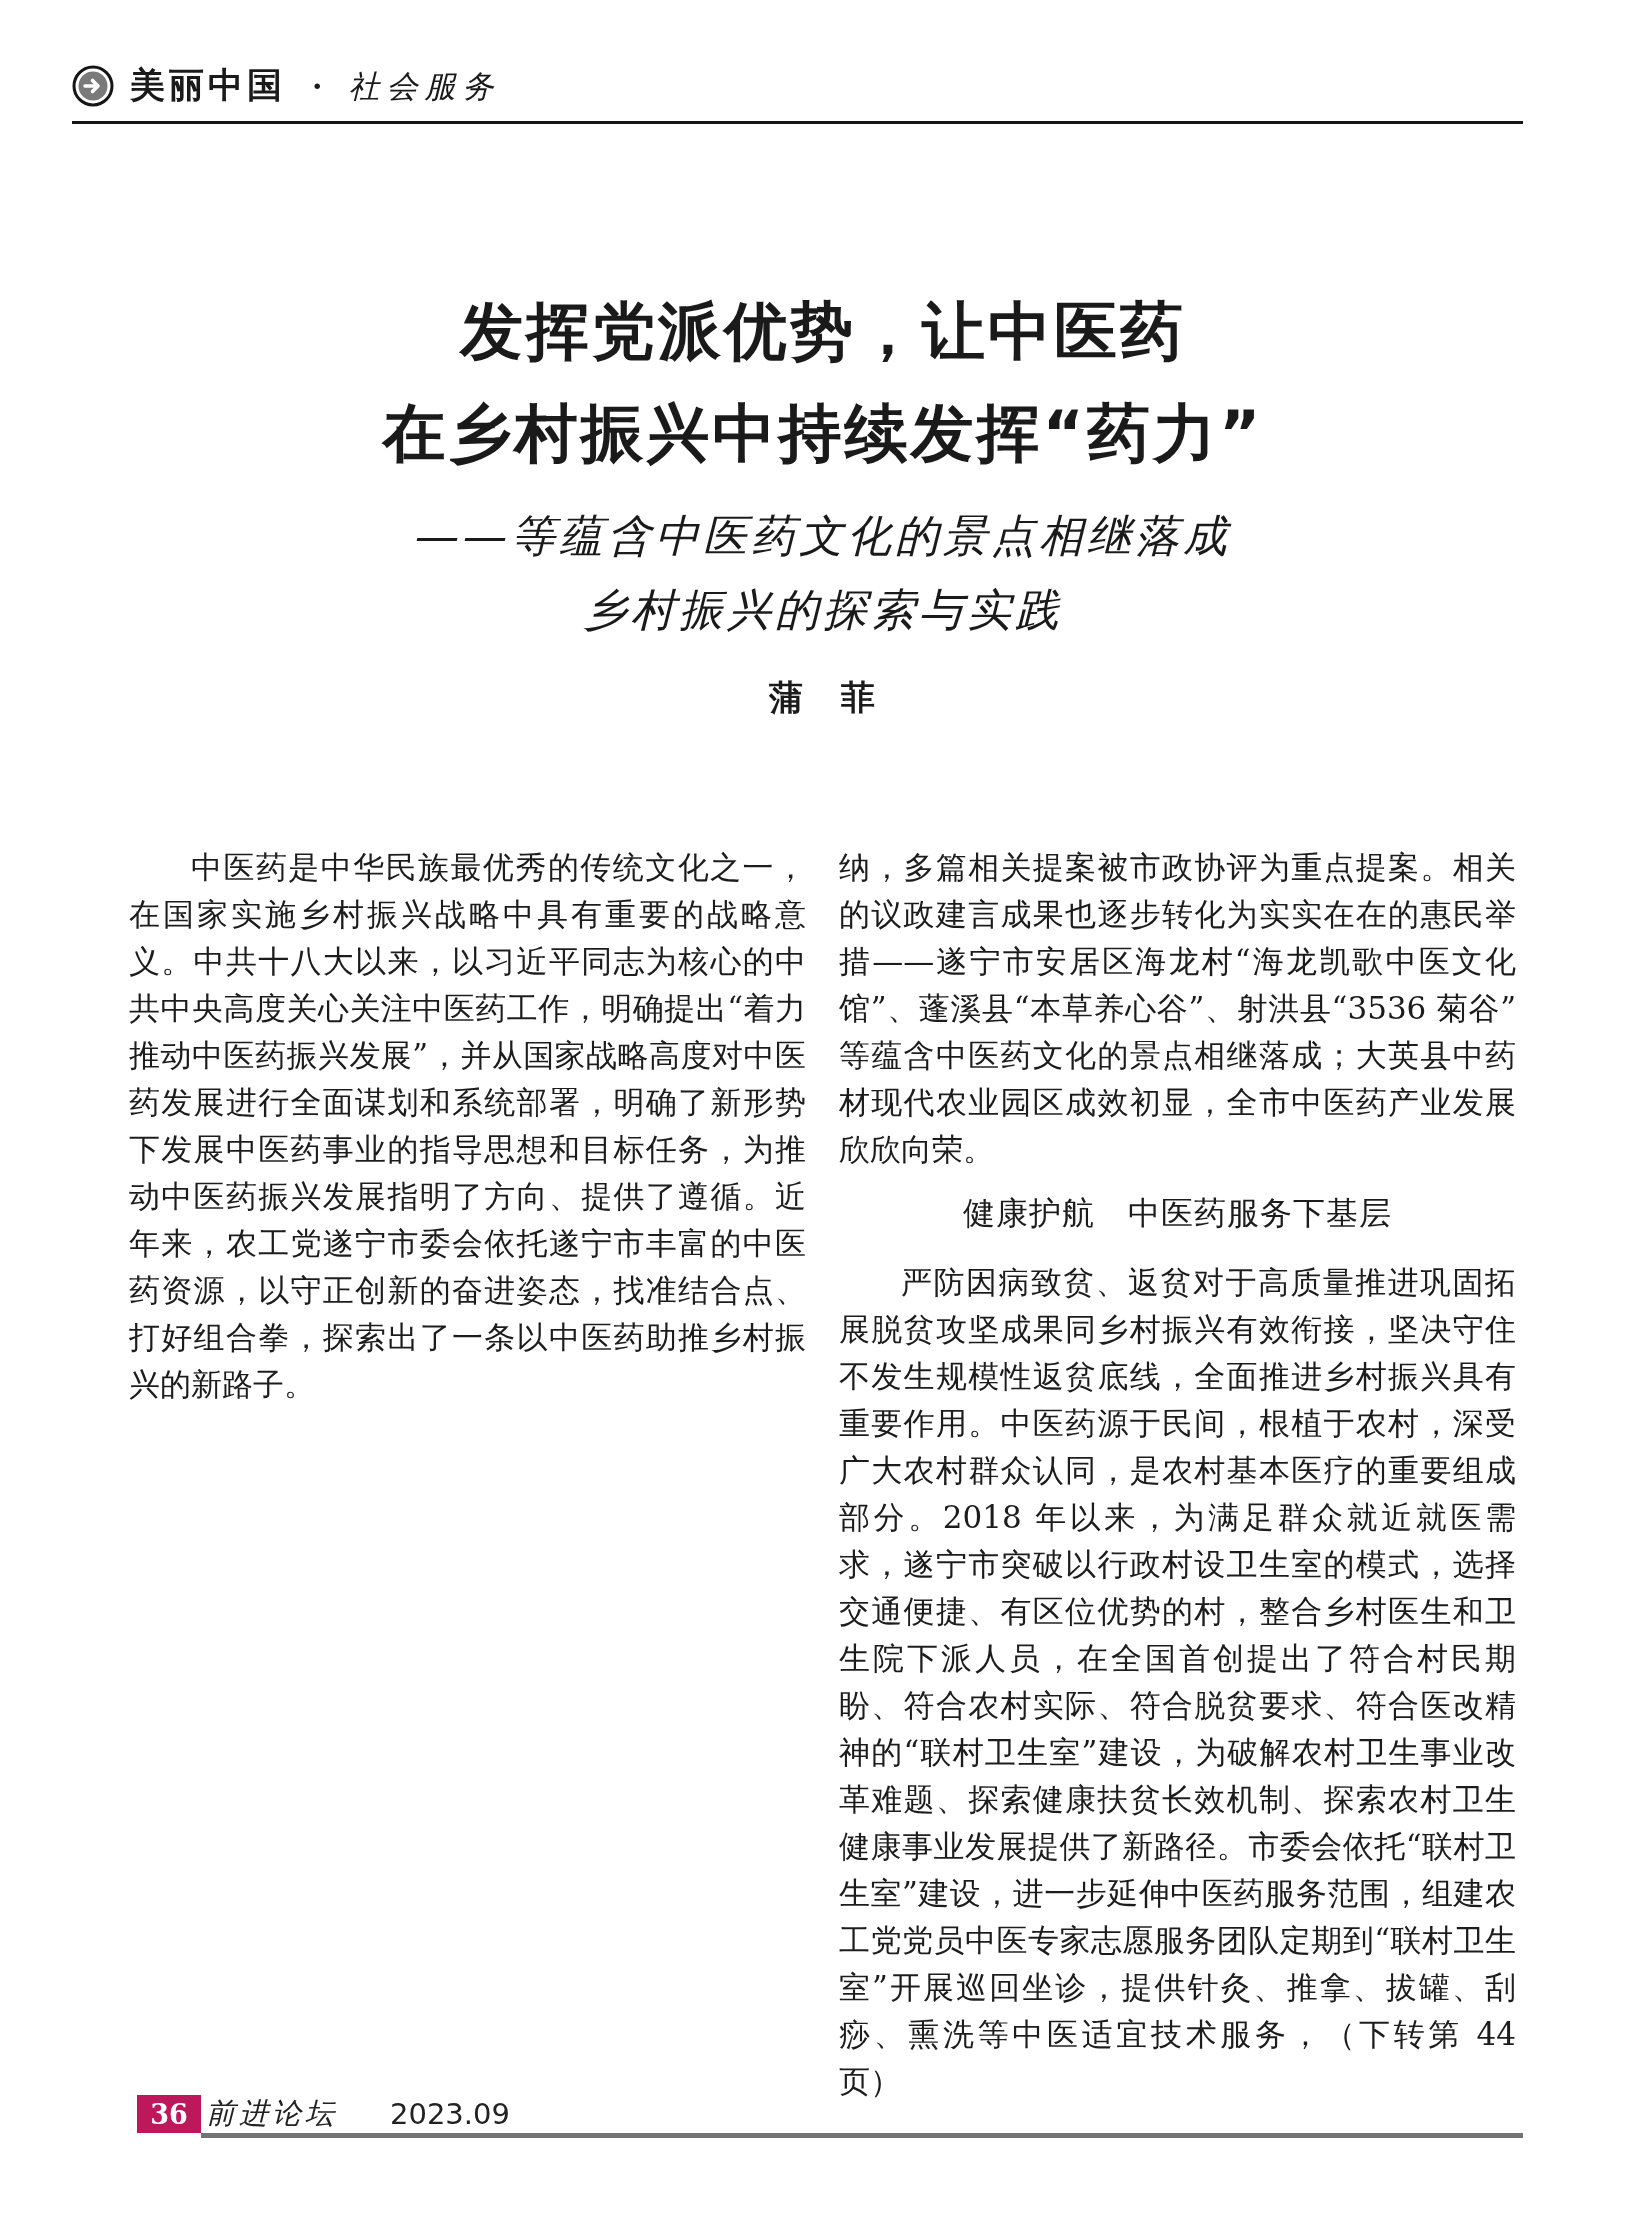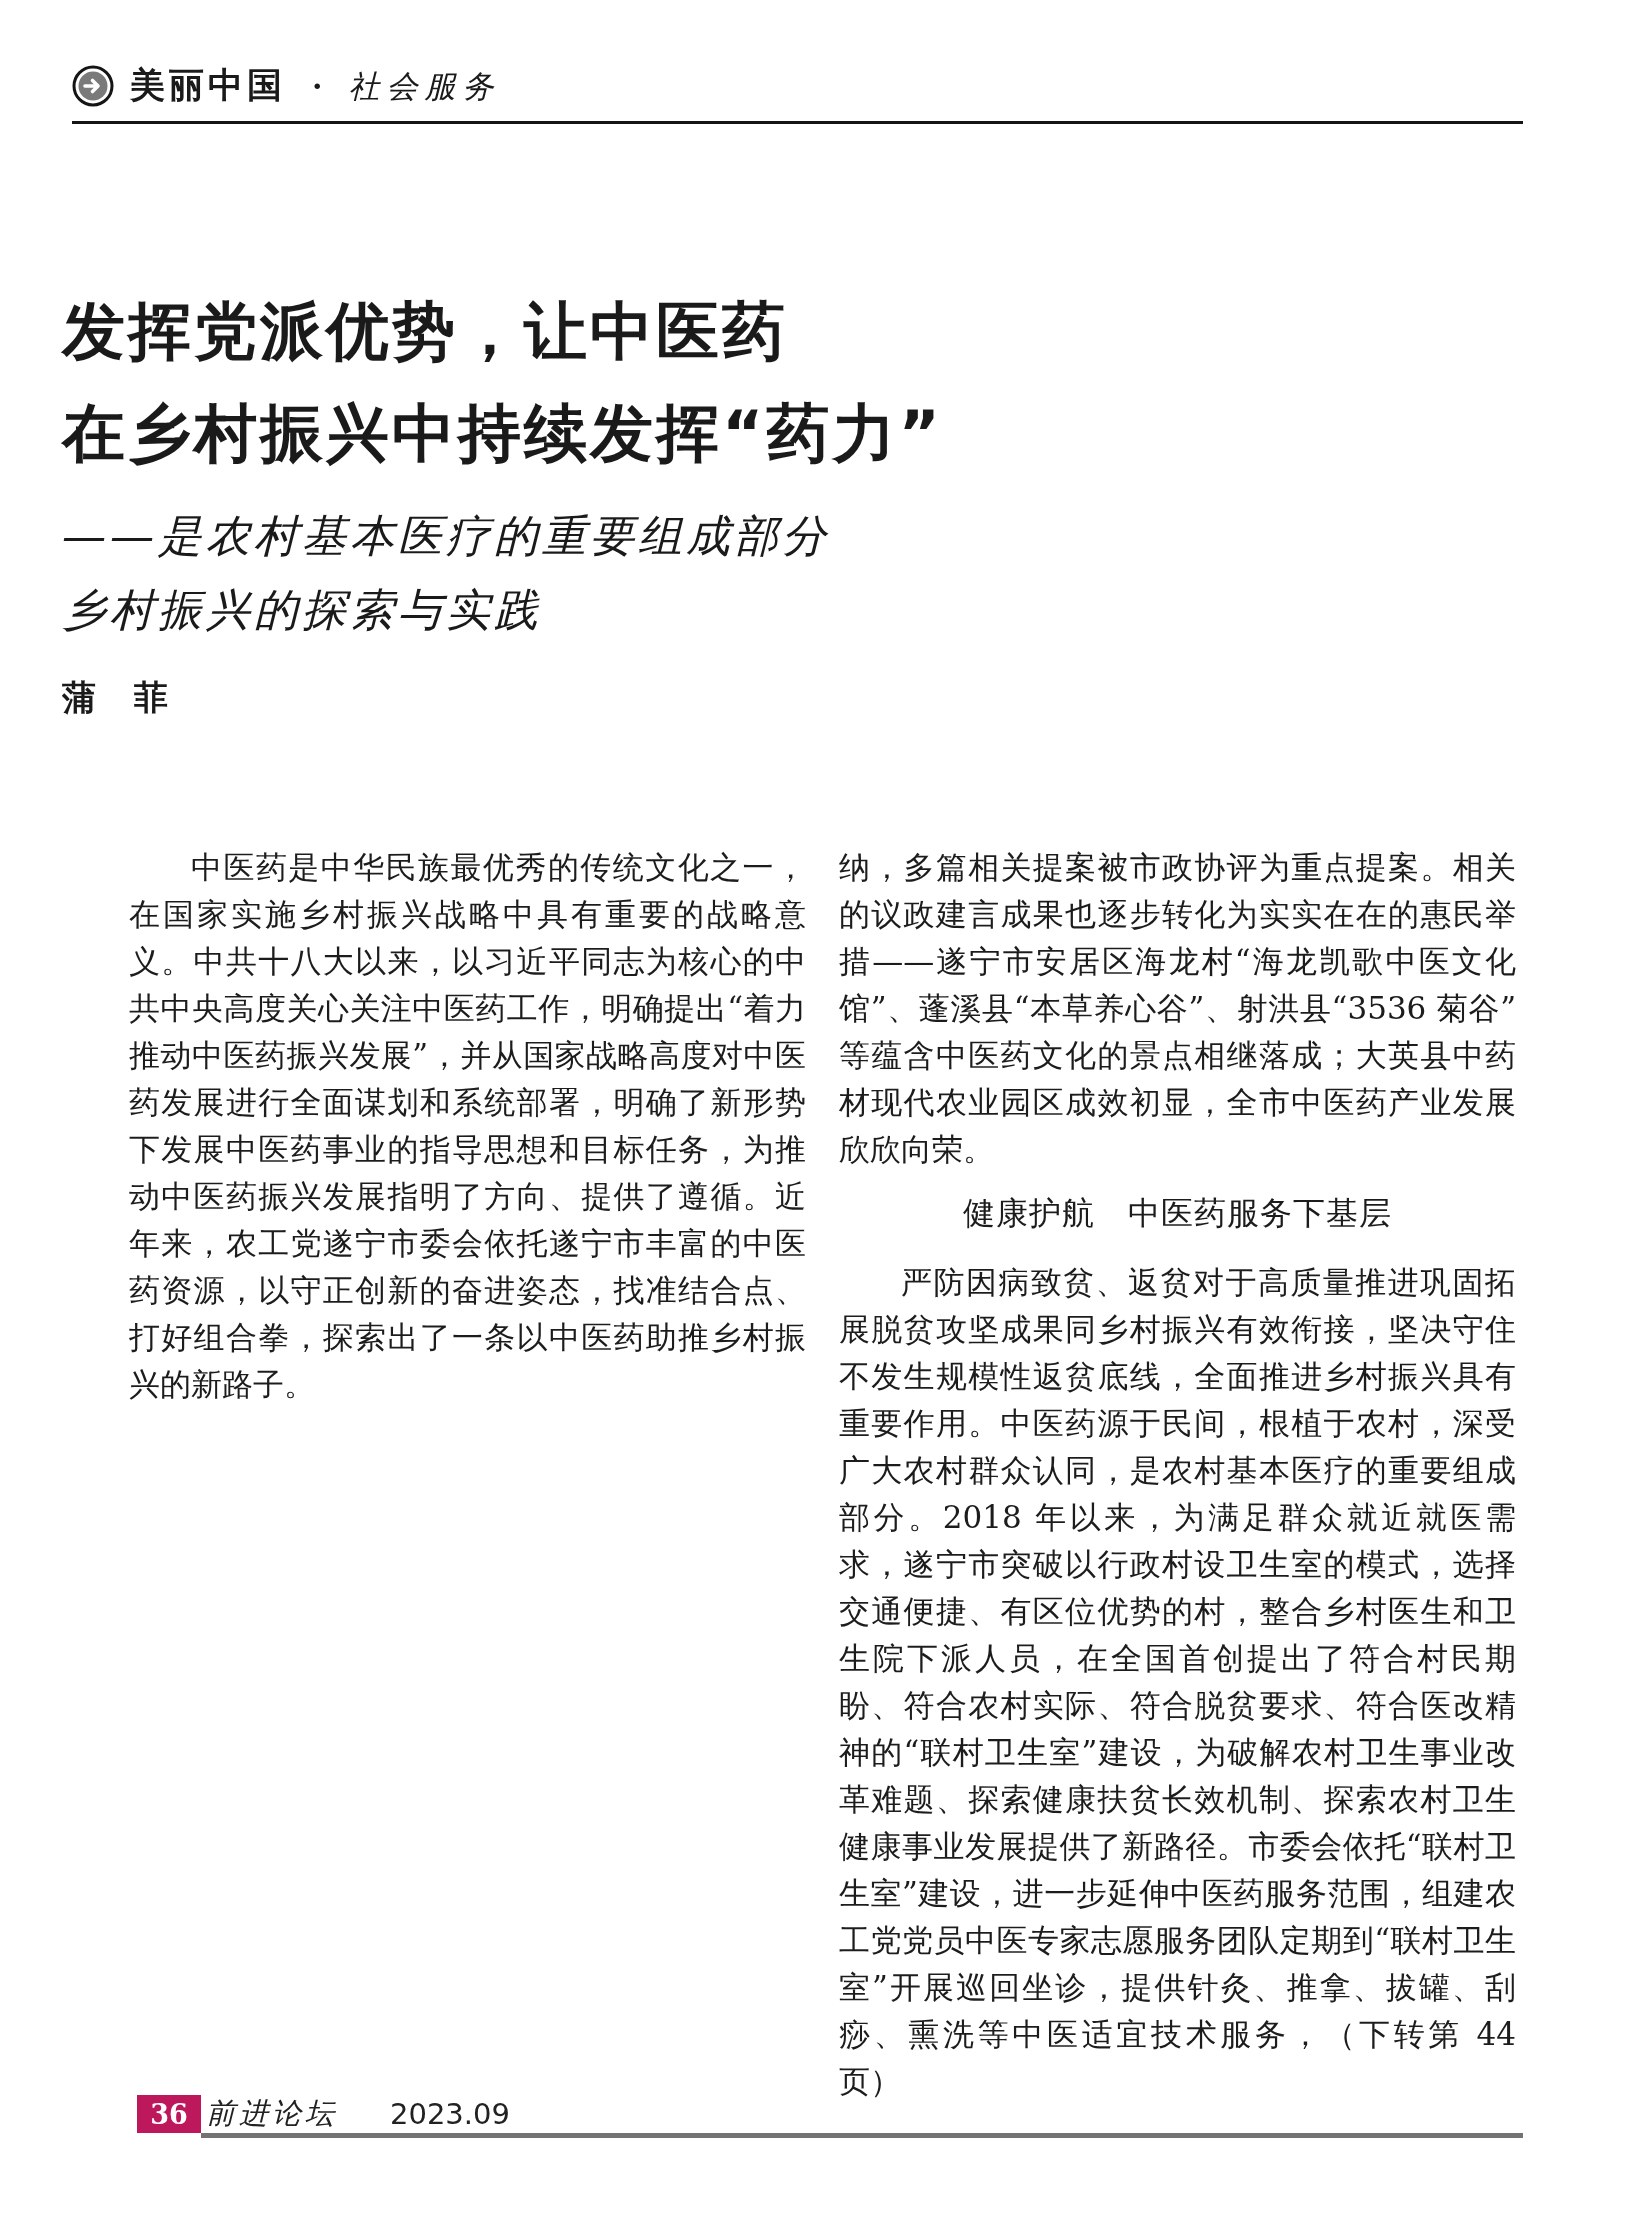--- a/index.html
+++ b/index.html
@@ -18,21 +18,21 @@
     padding-bottom:12px;
     display:flex;align-items:center;gap:16px;
   }
   .logo{width:42px;height:42px;display:inline-flex;flex:0 0 auto;}
   .header-text{display:inline-flex;align-items:baseline;gap:26px;
     font-family:"DejaVu Serif","Liberation Serif",serif;}
   .ht-primary{font-size:35px;font-weight:600;letter-spacing:4px;}
   .ht-sep{font-size:30px;font-weight:bold;}
   .ht-secondary{font-size:31px;letter-spacing:7px;font-style:italic;}
   
-  .title-block{position:absolute;top:281px;left:62px;width:1522px;text-align:left;}
+  .title-block{position:absolute;top:281px;left:62px;width:1522px;text-align:center;}
   .title-block h1{
     margin:0;font-family:"DejaVu Sans","Liberation Sans",sans-serif;
     font-weight:bold;font-size:63px;line-height:102px;letter-spacing:3px;
   }
   .t-line{display:block;}
   .subtitle{
     margin-top:14px;
     font-family:"DejaVu Serif","Liberation Serif",serif;
     font-style:italic;
     font-size:44px;line-height:74px;letter-spacing:4px;
@@ -109,21 +109,21 @@
       <span class="ht-secondary">社会服务</span>
     </span>
   </div>
 
   <div class="title-block">
     <h1>
       <span class="t-line">发挥党派优势，让中医药</span>
       <span class="t-line">在乡村振兴中持续发挥“药力”</span>
     </h1>
     <div class="subtitle">
-      <span class="s-line">——是农村基本医疗的重要组成部分</span>
+      <span class="s-line">——等蕴含中医药文化的景点相继落成</span>
       <span class="s-line">乡村振兴的探索与实践</span>
     </div>
     <div class="author">蒲　菲</div>
   </div>
 
   <div class="columns">
     <div class="col">
       <p class="indent">中医药是中华民族最优秀的传统文化之一，在国家实施乡村振兴战略中具有重要的战略意义。中共十八大以来，以习近平同志为核心的中共中央高度关心关注中医药工作，明确提出“着力推动中医药振兴发展”，并从国家战略高度对中医药发展进行全面谋划和系统部署，明确了新形势下发展中医药事业的指导思想和目标任务，为推动中医药振兴发展指明了方向、提供了遵循。近年来，农工党遂宁市委会依托遂宁市丰富的中医药资源，以守正创新的奋进姿态，找准结合点、打好组合拳，探索出了一条以中医药助推乡村振兴的新路子。</p>
     </div>
     <div class="col">

